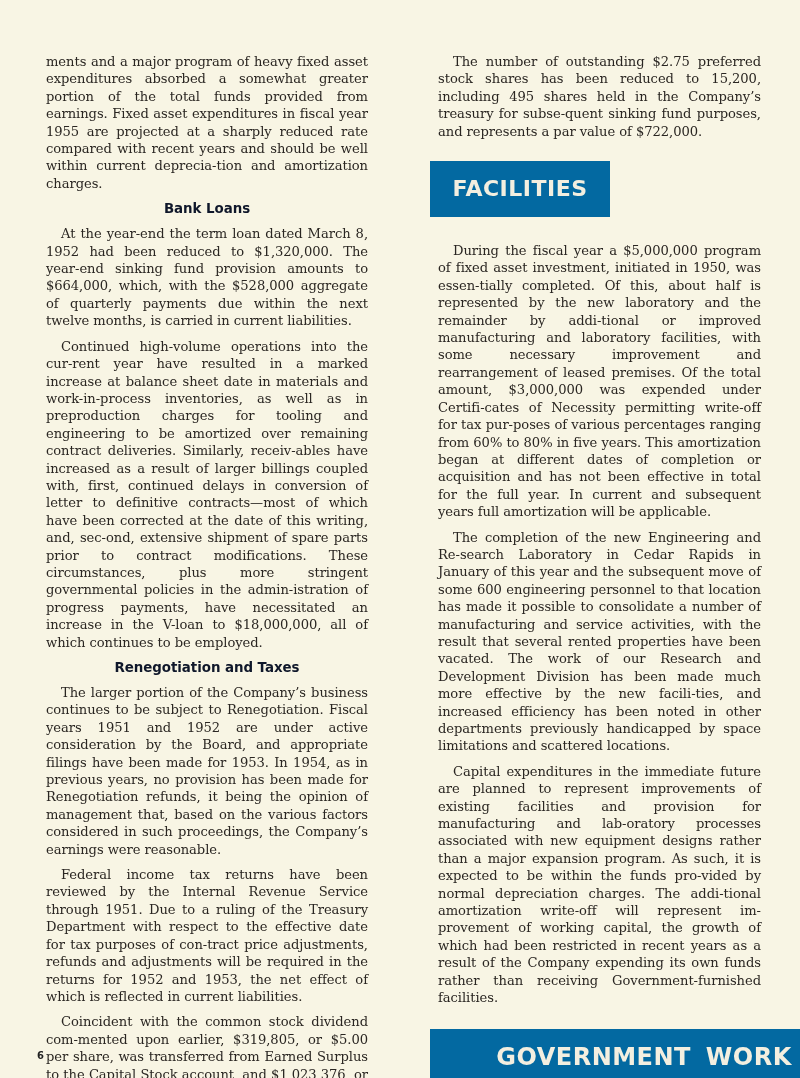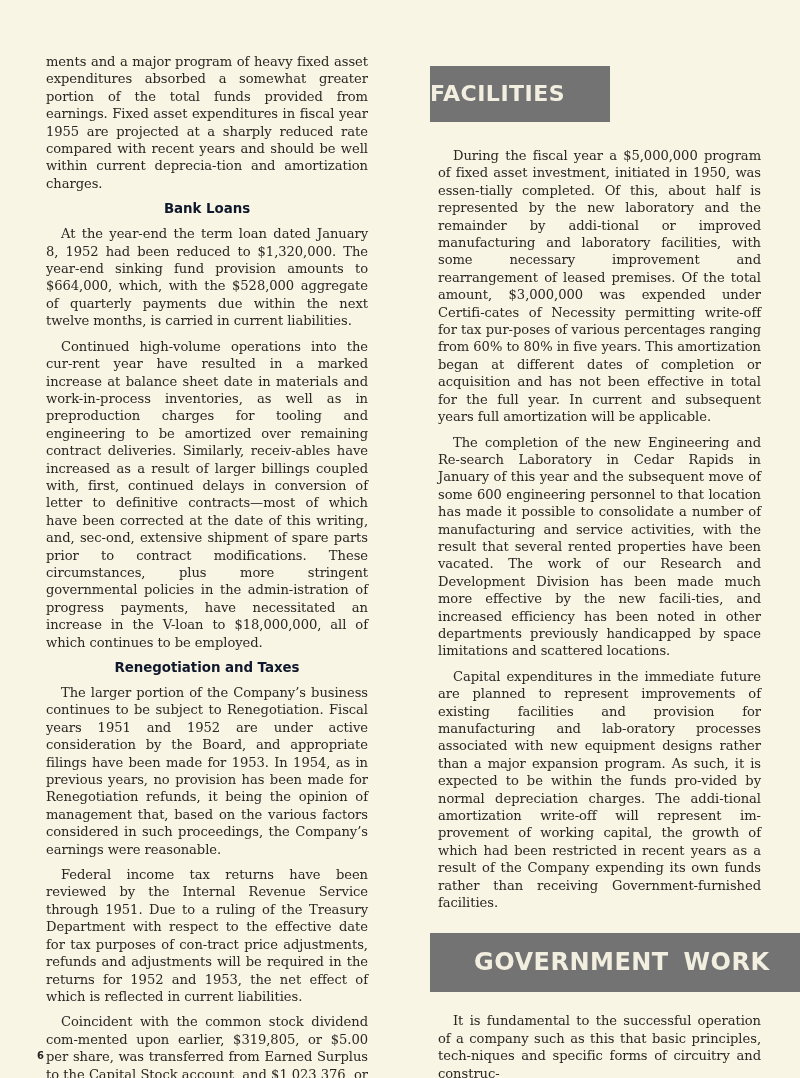--- a/index.html
+++ b/index.html
@@ -27,26 +27,26 @@
     font-family: "DejaVu Sans", sans-serif;
     font-weight: bold;
     font-size: 13.4px;
     text-align: center;
     margin: 1px 0 0 0;
     line-height: 17px;
     color: #0f172a;
   }
   .subhead.wide { text-align: left; padding-left: 14px; }
   .section-banner {
-    background: #737373;
+    background: #0369a1;
     color: #f3efe0;
     font-family: "DejaVu Sans", sans-serif;
     font-weight: bold;
     letter-spacing: 0.5px;
-    display: flex; align-items: center; justify-content: flex-start;
+    display: flex; align-items: center; justify-content: center;
   }
   .banner-facilities {
     width: 180px; height: 56px;
     font-size: 22px;
     margin: 21px 0 25px 0;
   }
   .banner-gov {
     width: 340px; height: 59px;
     font-size: 24px;
     margin: 22px 0 20px 0;
@@ -62,31 +62,32 @@
     color: #222;
   }
 </style>
 </head>
 <body>
 
 <div class="col col-left">
   <p class="para noindent">ments and a major program of heavy fixed asset expenditures absorbed a somewhat greater portion of the total funds provided from earnings. Fixed asset expenditures in fiscal year 1955 are projected at a sharply reduced rate compared with recent years and should be well within current deprecia-tion and amortization charges.</p>
 
   <div class="subhead">Bank Loans</div>
-  <p class="para">At the year-end the term loan dated January 8, 1952 had been reduced to $1,320,000. The year-end sinking fund provision amounts to $664,000, which, with the $528,000 aggregate of quarterly payments due within the next twelve months, is carried in current liabilities.</p>
+  <p class="para">At the year-end the term loan dated March 8, 1952 had been reduced to $1,320,000. The year-end sinking fund provision amounts to $664,000, which, with the $528,000 aggregate of quarterly payments due within the next twelve months, is carried in current liabilities.</p>
   <p class="para">Continued high-volume operations into the cur-rent year have resulted in a marked increase at balance sheet date in materials and work-in-process inventories, as well as in preproduction charges for tooling and engineering to be amortized over remaining contract deliveries. Similarly, receiv-ables have increased as a result of larger billings coupled with, first, continued delays in conversion of letter to definitive contracts—most of which have been corrected at the date of this writing, and, sec-ond, extensive shipment of spare parts prior to contract modifications. These circumstances, plus more stringent governmental policies in the admin-istration of progress payments, have necessitated an increase in the V-loan to $18,000,000, all of which continues to be employed.</p>
 
   <div class="subhead">Renegotiation and Taxes</div>
   <p class="para">The larger portion of the Company’s business continues to be subject to Renegotiation. Fiscal years 1951 and 1952 are under active consideration by the Board, and appropriate filings have been made for 1953. In 1954, as in previous years, no provision has been made for Renegotiation refunds, it being the opinion of management that, based on the various factors considered in such proceedings, the Company’s earnings were reasonable.</p>
   <p class="para">Federal income tax returns have been reviewed by the Internal Revenue Service through 1951. Due to a ruling of the Treasury Department with respect to the effective date for tax purposes of con-tract price adjustments, refunds and adjustments will be required in the returns for 1952 and 1953, the net effect of which is reflected in current liabilities.</p>
 
   <p class="para">Coincident with the common stock dividend com-mented upon earlier, $319,805, or $5.00 per share, was transferred from Earned Surplus to the Capital Stock account, and $1,023,376, or $16.00 per share, was transferred to Paid-In Surplus. The aggregate of $21.00 per share represented the average market price of the common stock for the preceding year, adjusted to reflect the 15% dividend.</p>
 </div>
 
 <div class="col col-right">
+  <p class="para">The number of outstanding $2.75 preferred stock shares has been reduced to 15,200, including 495 shares held in the Company’s treasury for subse-quent sinking fund purposes, and represents a par value of $722,000.</p>
 
   <div class="section-banner banner-facilities">
     <span>FACILITIES</span>
   </div>
   <p class="para">During the fiscal year a $5,000,000 program of fixed asset investment, initiated in 1950, was essen-tially completed. Of this, about half is represented by the new laboratory and the remainder by addi-tional or improved manufacturing and laboratory facilities, with some necessary improvement and rearrangement of leased premises. Of the total amount, $3,000,000 was expended under Certifi-cates of Necessity permitting write-off for tax pur-poses of various percentages ranging from 60% to 80% in five years. This amortization began at different dates of completion or acquisition and has not been effective in total for the full year. In current and subsequent years full amortization will be applicable.</p>
   <p class="para">The completion of the new Engineering and Re-search Laboratory in Cedar Rapids in January of this year and the subsequent move of some 600 engineering personnel to that location has made it possible to consolidate a number of manufacturing and service activities, with the result that several rented properties have been vacated. The work of our Research and Development Division has been made much more effective by the new facili-ties, and increased efficiency has been noted in other departments previously handicapped by space limitations and scattered locations.</p>
   <p class="para">Capital expenditures in the immediate future are planned to represent improvements of existing facilities and provision for manufacturing and lab-oratory processes associated with new equipment designs rather than a major expansion program. As such, it is expected to be within the funds pro-vided by normal depreciation charges. The addi-tional amortization write-off will represent im-provement of working capital, the growth of which had been restricted in recent years as a result of the Company expending its own funds rather than receiving Government-furnished facilities.</p>
 
   <div class="section-banner banner-gov">
     <span>GOVERNMENT WORK</span>

